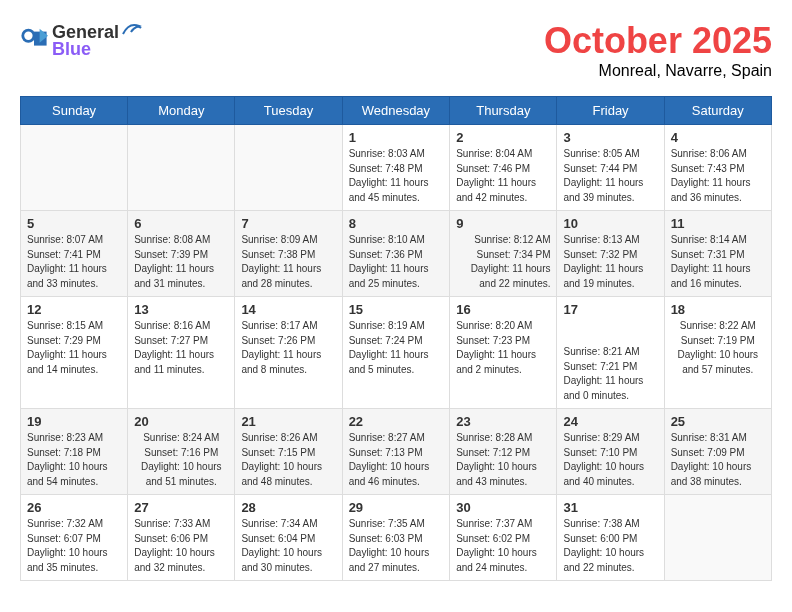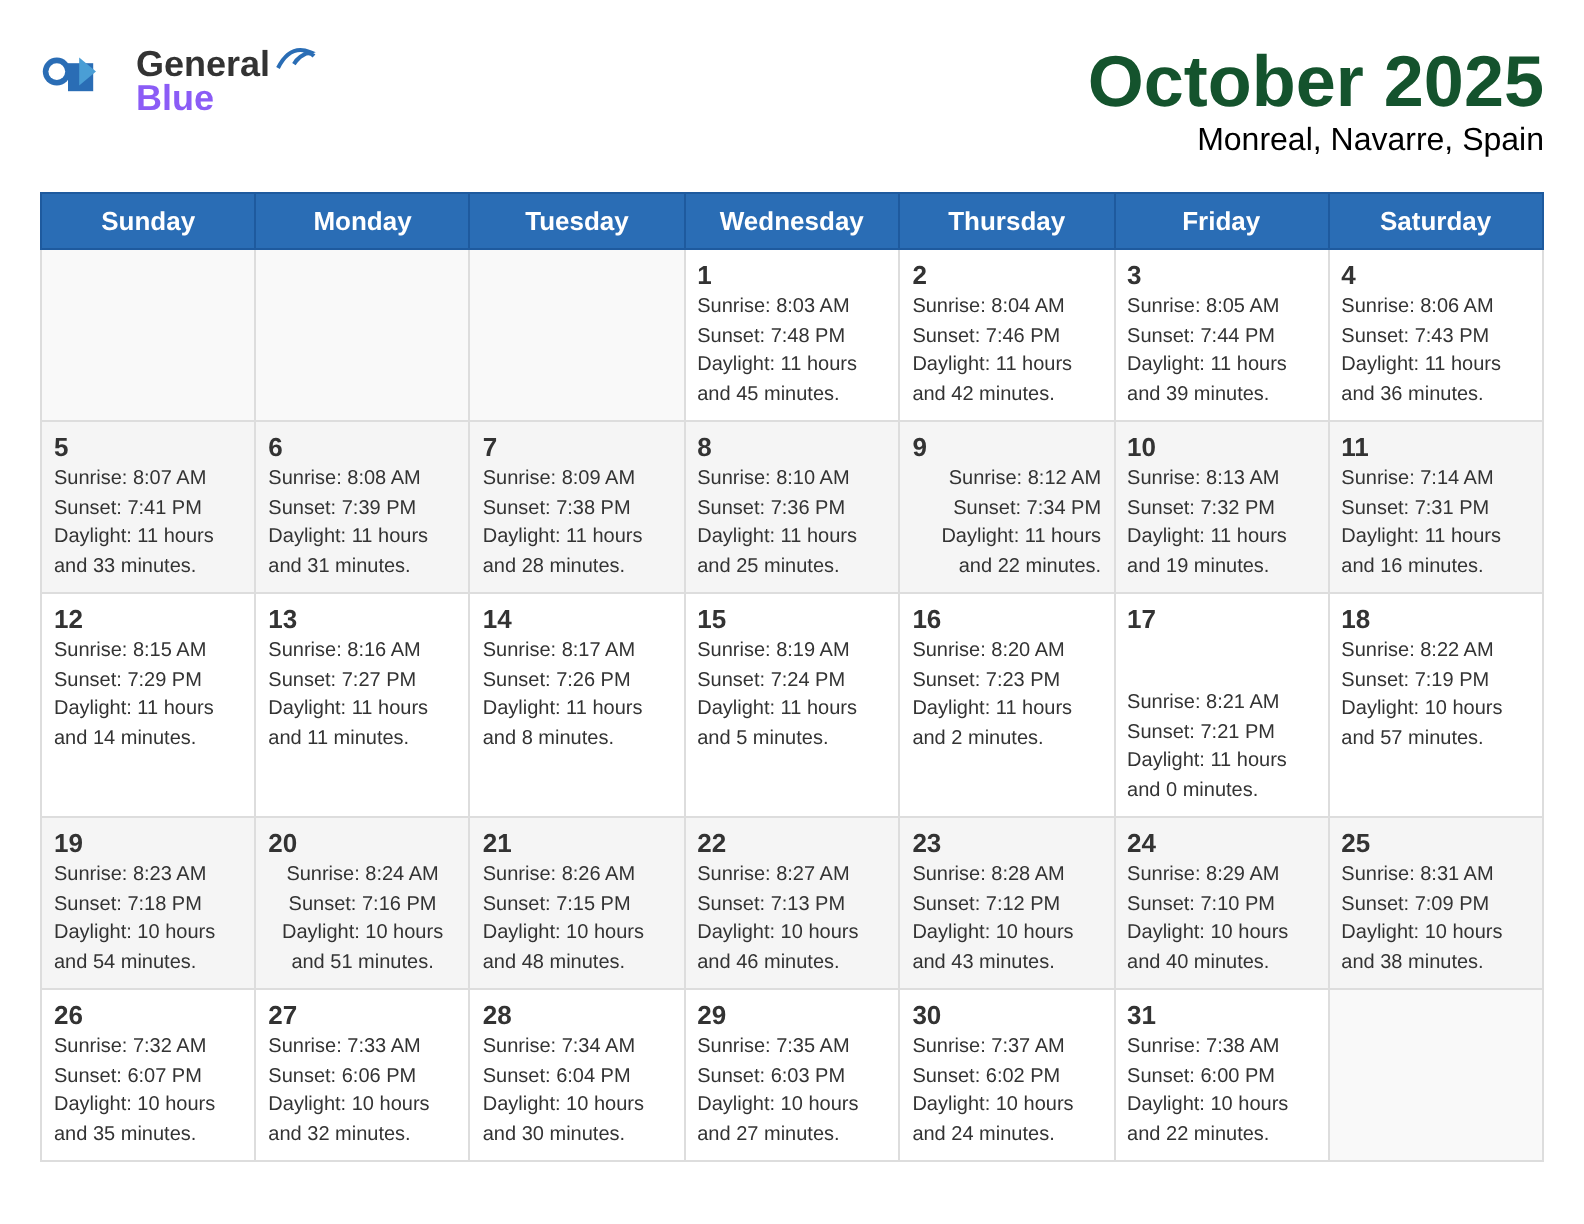--- a/index.html
+++ b/index.html
@@ -12,50 +12,50 @@
     }
     .header {
       display: flex;
       justify-content: space-between;
       align-items: flex-start;
       margin-bottom: 16px;
     }
     .logo {
       display: flex;
       align-items: center;
-      gap: 20px;
+      gap: 4px;
     }
     .logo-icon {
       width: 28px;
       height: 28px;
     }
     .title-block {
       text-align: right;
     }
     .month-title {
       font-size: 36px;
       font-weight: bold;
-      color: #14532d;
+      color: #ef4444;
     }
     .location-title {
       font-size: 16px;
       color: #000000;
     }
     .calendar {
       width: 100%;
       border-collapse: collapse;
       border: 1px solid #ccc;
     }
     .calendar th {
       background-color: #2a6db5;
       color: #fff;
       text-align: center;
       padding: 6px 4px;
       font-size: 13px;
-      font-weight: bold;
+      font-weight: normal;
       border: 1px solid #1e5a9e;
     }
     .calendar td {
       vertical-align: top;
       padding: 5px 6px;
       font-size: 10.5px;
       color: #333;
       border: 1px solid #ddd;
       width: 108px;
       min-height: 80px;
@@ -183,21 +183,21 @@
 Daylight: 11 hours and 22 minutes.</div>
         </td>
         <td>
           <span class="day-number">10</span>
           <div class="day-info" style="white-space: pre-line;">Sunrise: 8:13 AM
 Sunset: 7:32 PM
 Daylight: 11 hours and 19 minutes.</div>
         </td>
         <td>
           <span class="day-number">11</span>
-          <div class="day-info" style="white-space: pre-line;">Sunrise: 7:14 AM
+          <div class="day-info" style="white-space: pre-line;">Sunrise: 8:14 AM
 Sunset: 7:31 PM
 Daylight: 11 hours and 16 minutes.</div>
         </td>
       </tr>
       <tr>
         <td>
           <span class="day-number">12</span>
           <div class="day-info" style="white-space: pre-line;">Sunrise: 8:15 AM
 Sunset: 7:29 PM
 Daylight: 11 hours and 14 minutes.</div>
@@ -227,21 +227,21 @@
 Daylight: 11 hours and 2 minutes.</div>
         </td>
         <td>
           <span class="day-number">17</span>
           <div class="day-info" style="white-space: pre-line; margin-top: 28px;">Sunrise: 8:21 AM
 Sunset: 7:21 PM
 Daylight: 11 hours and 0 minutes.</div>
         </td>
         <td>
           <span class="day-number">18</span>
-          <div class="day-info" style="white-space: pre-line;">Sunrise: 8:22 AM
+          <div class="day-info" style="white-space: pre-line; text-align: center;">Sunrise: 8:22 AM
 Sunset: 7:19 PM
 Daylight: 10 hours and 57 minutes.</div>
         </td>
       </tr>
       <tr>
         <td>
           <span class="day-number">19</span>
           <div class="day-info" style="white-space: pre-line;">Sunrise: 8:23 AM
 Sunset: 7:18 PM
 Daylight: 10 hours and 54 minutes.</div>

